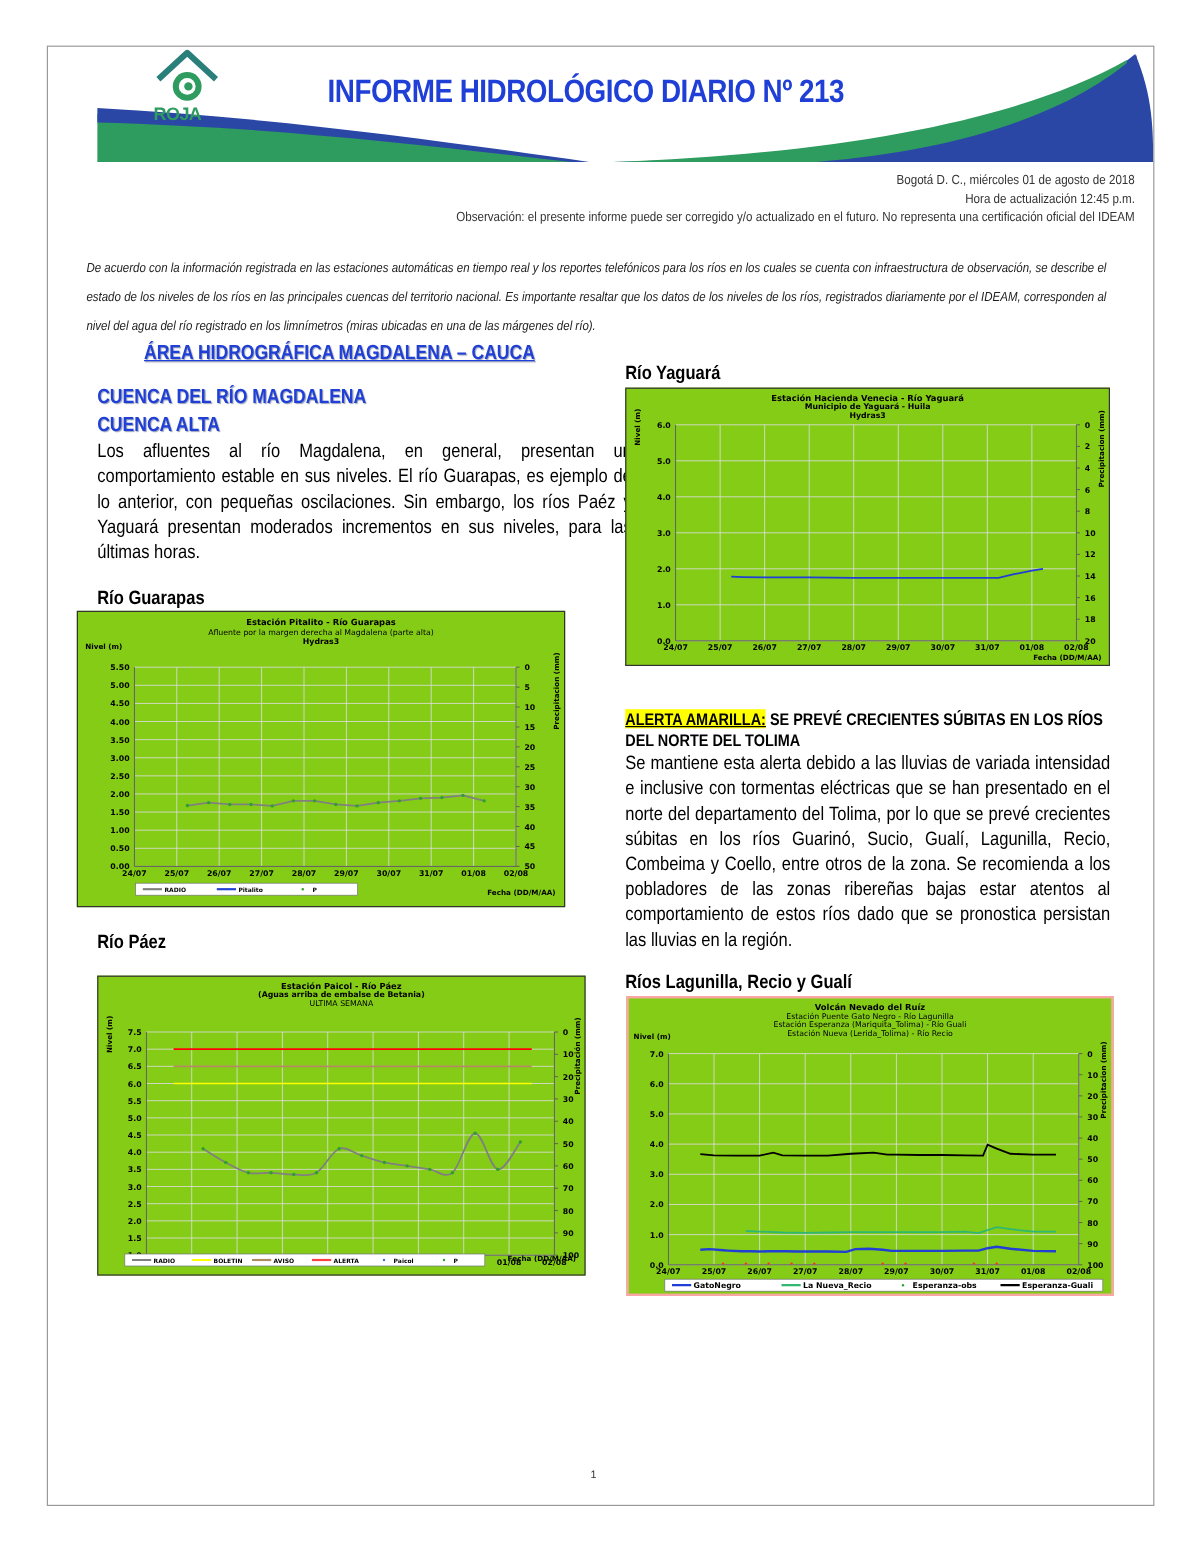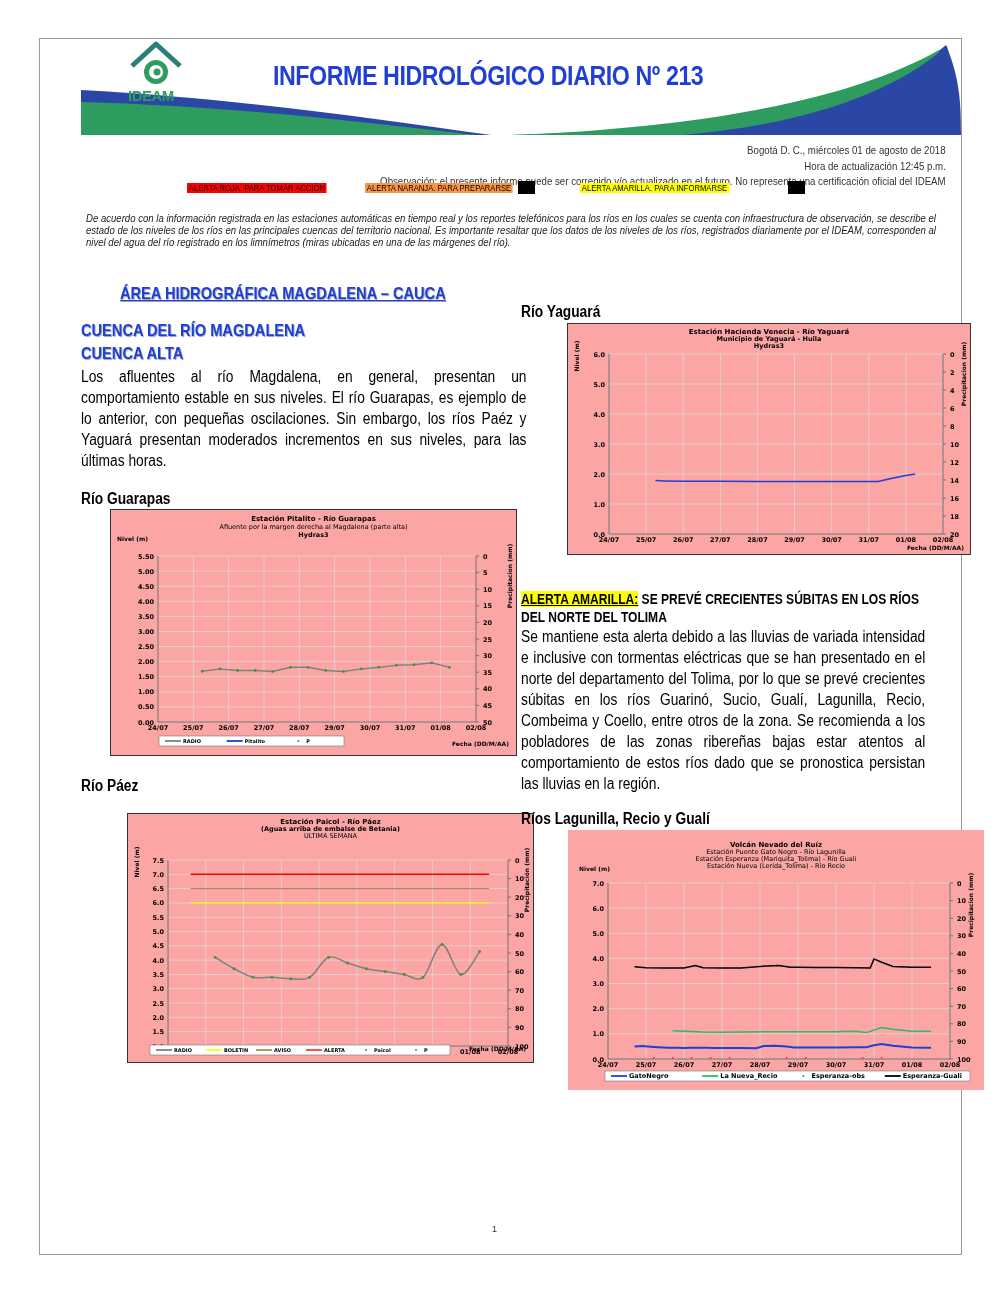--- a/index.html
+++ b/index.html
@@ -7,26 +7,26 @@
   .page { position: absolute; left: 39px; top: 38px; width: 921px; height: 1215px; border: 1px solid #9a9a9a; background: #fff; }
   .abs { position: absolute; }
   
   .banner { position: absolute; left: 41px; top: 1px; width: 880px; height: 95px; }
   .title { position: absolute; left: 233px; top: 22px; font-family: "Liberation Sans", sans-serif; font-weight: bold; font-size: 27px; color: #1f3fd6; letter-spacing: -0.5px; transform: scaleX(0.86); transform-origin: left; white-space: nowrap; }
   .logo-text { position: absolute; left: 88px; top: 48px; font-weight: bold; font-size: 15px; color: #2e9b5f; letter-spacing: -0.5px; }
   .meta-line { position: absolute; right: 15px; font-size: 11px; color: #333; white-space: nowrap; transform: scaleX(0.88); transform-origin: right; }
   .alert-row { position: absolute; top: 144px; height: 10px; font-size: 8.5px; line-height: 10px; font-weight: normal; white-space: nowrap; }
   .alert-chip { position: absolute; top: 0; height: 10px; padding: 0 2px; transform: scaleX(0.9); transform-origin: left; }
   .blk { position: absolute; top: -2px; width: 17px; height: 13px; background: #000; }
-  .intro { position: absolute; left: 46px; top: 173px; width: 850px; font-size: 11px; line-height: 12px; font-style: italic; color: #222; text-align: justify; }
+  .intro { position: absolute; left: 32px; top: 173px; width: 850px; font-size: 11px; line-height: 24px; font-style: italic; color: #222; text-align: justify; }
   .sec-title { position: absolute; font-weight: bold; color: #1f3fd6; text-shadow: 1px 1px 1px #9aa0b8; white-space: nowrap; transform: scaleX(0.86); transform-origin: left; }
   .body-text { position: absolute; font-size: 16px; line-height: 21px; text-align: justify; text-align-last: left; transform: scaleX(0.86); transform-origin: left top; }
   .river-title { position: absolute; font-size: 16px; font-weight: bold; white-space: nowrap; transform: scaleX(0.86); transform-origin: left; }
-  .chart-box { position: absolute; border: 1.5px solid #333; background: #fca5a5; margin-left: 46px; }
-  .chart-box.light { border: 7px solid #fca5a5; }
+  .chart-box { position: absolute; border: 1.5px solid #333; background: #84cc16; }
+  .chart-box.light { border: 2px solid #fca5a5; }
   svg text { font-family: "DejaVu Sans", sans-serif; }
   .alerta-head { position: absolute; left: 481px; top: 551px; width: 480px; font-size: 14px; font-weight: bold; line-height: 18px; transform: scaleX(0.86); transform-origin: left top; }
   .alerta-head .hl { background: #ffff00; color: #000; text-decoration: underline; }
   .pagenum { position: absolute; left: 452px; top: 1185px; font-size: 9px; color: #333; }
 </style>
 </head>
 <body>
 
 <div class="page">
 
@@ -38,35 +38,28 @@
     <path d="M470 95 C 650 88, 790 55, 862 8 C 870 30, 868 65, 860 95 Z" fill="#2b47a6" opacity="0.0"></path>
     <path d="M600 95 C 720 85, 810 55, 866 6 L 880 95 Z" fill="#2b47a6"></path>
   </svg>
 
   <svg class="abs" style="left:84px; top:1px; width:64px; height:50px;" viewBox="0 0 64 50">
     <path d="M8 26 L32 4 L56 26" fill="none" stroke="#2b7f7a" stroke-width="5" stroke-linejoin="round"></path>
     <circle cx="32" cy="32" r="12" fill="#2e9b5f"></circle>
     <circle cx="32" cy="32" r="7" fill="#ffffff"></circle>
     <circle cx="33" cy="32" r="3.5" fill="#2e9b5f"></circle>
   </svg>
-  <div class="logo-text">IDEAM</div>
+  <div class="logo-text">ROJA</div>
 
   <div class="title">INFORME HIDROLÓGICO DIARIO Nº 213</div>
 
   <div class="meta-line" style="top:105px;">Bogotá D. C., miércoles 01 de agosto de 2018</div>
   <div class="meta-line" style="top:121px;">Hora de actualización 12:45 p.m.</div>
   <div class="meta-line" style="top:136px;">Observación: el presente informe puede ser corregido y/o actualizado en el futuro. No representa una certificación oficial del IDEAM</div>
 
-  <div class="alert-row" style="left:0; width:921px;">
-    <span class="alert-chip" style="left:147px; background:#ff0000;">ALERTA ROJA. PARA TOMAR ACCIÓN</span>
-    <span class="alert-chip" style="left:325px; background:#f79646;">ALERTA NARANJA. PARA PREPARARSE</span>
-    <span class="blk" style="left:478px;"></span>
-    <span class="alert-chip" style="left:540px; background:#ffff00;">ALERTA AMARILLA. PARA INFORMARSE</span>
-    <span class="blk" style="left:748px;"></span>
-  </div>
 
   <div class="intro"><span style="display:inline-block; transform:scaleX(0.87); transform-origin:left; width:977px;">De acuerdo con la información registrada en las estaciones automáticas en tiempo real y los reportes telefónicos para los ríos en los cuales se cuenta con infraestructura de observación, se describe el estado de los niveles de los ríos en las principales cuencas del territorio nacional. Es importante resaltar que los datos de los niveles de los ríos, registrados diariamente por el IDEAM, corresponden al nivel del agua del río registrado en los limnímetros (miras ubicadas en una de las márgenes del río).</span></div>
 
   <div class="sec-title" style="left:80px; top:245px; font-size:17px; text-decoration:underline;">ÁREA HIDROGRÁFICA MAGDALENA – CAUCA</div>
   <div class="sec-title" style="left:41px; top:282px; font-size:17px;">CUENCA DEL RÍO MAGDALENA</div>
   <div class="sec-title" style="left:41px; top:305px; font-size:17px;">CUENCA ALTA</div>
   <div class="body-text" style="left:41px; top:327px; width:518px;">Los afluentes al río Magdalena, en general, presentan un comportamiento estable en sus niveles. El río Guarapas, es ejemplo de lo anterior, con pequeñas oscilaciones. Sin embargo, los ríos Paéz y Yaguará presentan moderados incrementos en sus niveles, para las últimas horas.</div>
 
   <div class="river-title" style="left:41px; top:451px;">Río Guarapas</div>
   <div class="chart-box" style="left:24px; top:470px; width:405px; height:245px;">

